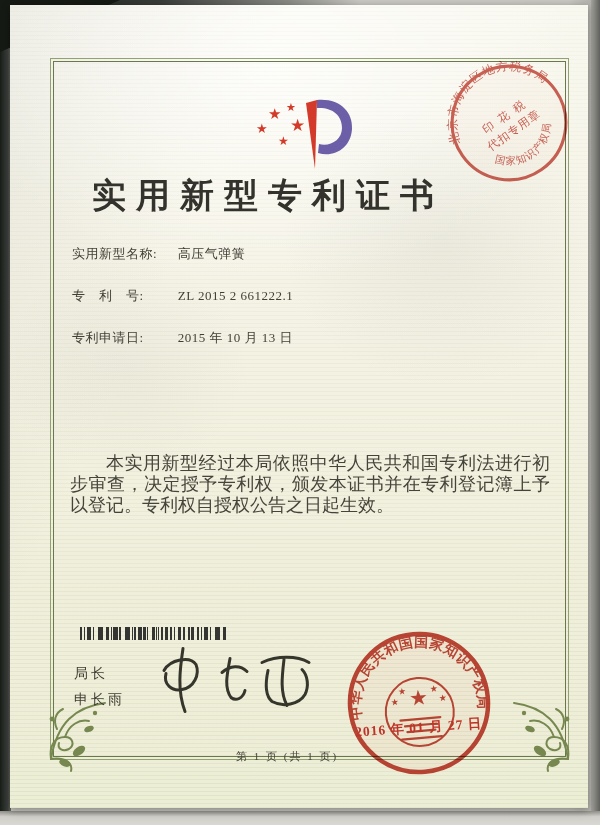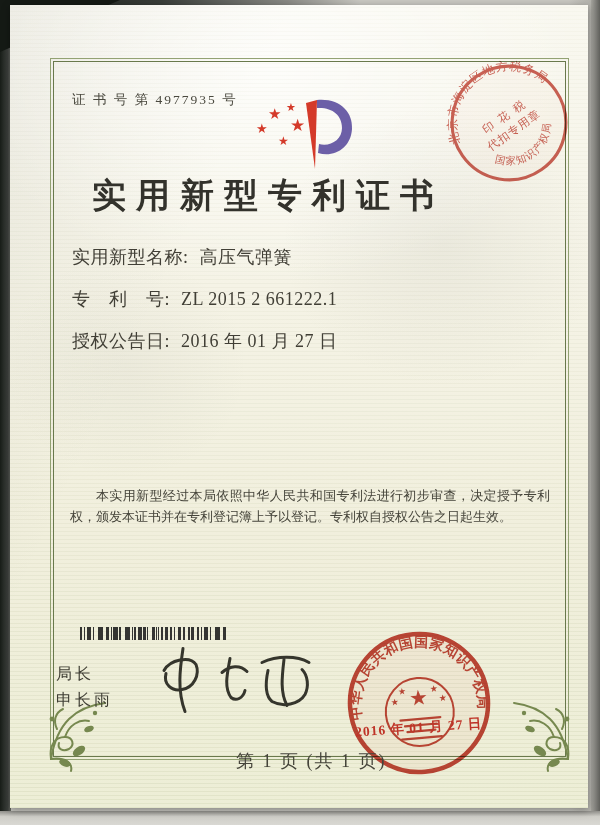--- a/index.html
+++ b/index.html
@@ -44,39 +44,39 @@
   .frame::before{content:"";position:absolute;inset:2px;border:1.5px solid #69794c;}
   .ornament{position:absolute;width:86px;height:86px;color:#76884f;}
   .ornament.bl{left:-16px;bottom:-16px;}
   .ornament.br{right:-16px;bottom:-16px;transform:scaleX(-1);}
   
   .cert-no{position:absolute;left:62px;top:86px;font-size:13.5px;color:#4a493f;letter-spacing:2px;}
   .logo{position:absolute;left:244px;top:90px;width:104px;height:80px;}
   .title{position:absolute;left:40px;top:168px;width:426px;text-align:center;
     font-size:34px;font-weight:600;color:#33322c;letter-spacing:10px;text-indent:10px;}
   .fields{position:absolute;left:62px;top:240px;width:470px;}
-  .field-row{height:42px;font-size:18px;color:#413f36;letter-spacing:0.5px;}
+  .field-row{height:42px;font-size:13px;color:#413f36;letter-spacing:0.5px;}
   .field-row .lbl{display:inline-block;min-width:96px;}
   .field-row .val{margin-left:6px;}
-  .paras{position:absolute;left:60px;top:480px;width:480px;
-    font-size:13px;line-height:21px;color:#45443a;text-align:justify;}
+  .paras{position:absolute;left:60px;top:448px;width:480px;
+    font-size:18px;line-height:21px;color:#45443a;text-align:justify;}
   .paras p{margin:0;text-indent:2em;}
   .barcode{position:absolute;left:70px;top:622px;width:148px;height:13px;opacity:.88;
     background:
       repeating-linear-gradient(90deg,#1c1c1c 0 2px,rgba(0,0,0,0) 2px 4px,#1c1c1c 4px 5px,rgba(0,0,0,0) 5px 9px),
       repeating-linear-gradient(90deg,#1c1c1c 0 1px,rgba(0,0,0,0) 1px 7px,#1c1c1c 7px 10px,rgba(0,0,0,0) 10px 13px);}
-  .signer{position:absolute;left:46px;top:656px;font-size:16px;color:#3e3d33;line-height:26px;letter-spacing:3px;}
+  .signer{position:absolute;left:64px;top:656px;font-size:14px;color:#3e3d33;line-height:26px;letter-spacing:3px;}
   .signature{position:absolute;left:140px;top:636px;width:170px;height:78px;}
   .tax-seal{position:absolute;left:437px;top:56px;width:124px;height:124px;
     transform:rotate(-35deg);opacity:.85;mix-blend-mode:multiply;}
   .office-seal{position:absolute;left:333px;top:622px;width:152px;height:152px;
     transform:rotate(-5deg);opacity:.92;mix-blend-mode:multiply;}
   .date-stamp{position:absolute;left:345px;top:714px;font-size:13.5px;color:#bf3428;
     letter-spacing:1px;transform:rotate(-4deg);z-index:3;font-weight:600;}
-  .page-footer{position:absolute;left:226px;top:744px;font-size:18px;color:#45443a;letter-spacing:2px;}
+  .page-footer{position:absolute;left:226px;top:744px;font-size:11px;color:#45443a;letter-spacing:2px;}
 </style>
 </head>
 <body>
 
 <div class="edge-left"></div>
 <div class="edge-top"></div>
 <div class="corner-tl"></div>
 <div class="side-right"></div>
 <div class="edge-right"></div>
 <div class="edge-bottom"></div>
@@ -113,21 +113,20 @@
       <g fill="currentColor">
         <ellipse cx="44" cy="62" rx="7" ry="4" transform="rotate(-35 44 62)"></ellipse>
         <ellipse cx="30" cy="74" rx="6" ry="3.5" transform="rotate(20 30 74)"></ellipse>
         <ellipse cx="54" cy="40" rx="5" ry="3" transform="rotate(-20 54 40)"></ellipse>
         <circle cx="17" cy="30" r="2.4"></circle>
         <circle cx="60" cy="24" r="2.2"></circle>
       </g>
     </svg>
   </div>
 
-  <div class="cert-no">证 书 号 第 4977935 号</div>
 
   <svg class="logo" viewBox="0 0 104 80">
     <g fill="#d43a2a">
       <text x="2" y="38" font-size="13">★</text>
       <text x="14" y="24" font-size="15">★</text>
       <text x="24" y="50" font-size="12">★</text>
       <text x="32" y="16" font-size="11">★</text>
       <text x="36" y="36" font-size="17">★</text>
     </g>
     <polygon points="52,8 63,5 61,74" fill="#d43a2a"></polygon>
@@ -139,22 +138,22 @@
   <div class="fields">
     <div class="field-row">
       <span class="lbl">实用新型名称:</span>
       <span class="val">高压气弹簧</span>
     </div>
     <div class="field-row">
       <span class="lbl">专　利　号:</span>
       <span class="val">ZL 2015 2 661222.1</span>
     </div>
     <div class="field-row">
-      <span class="lbl">授权公告日:</span>
-      <span class="val">2016 年 01 月 27 日</span>
+      <span class="lbl">专利申请日:</span>
+      <span class="val">2015 年 10 月 13 日</span>
     </div>
   </div>
 
   <div class="paras">
     <p>本实用新型经过本局依照中华人民共和国专利法进行初步审查，决定授予专利权，颁发本证书并在专利登记簿上予以登记。专利权自授权公告之日起生效。</p>
   </div>
 
   <div class="barcode"></div>
 
   <div class="signer">

